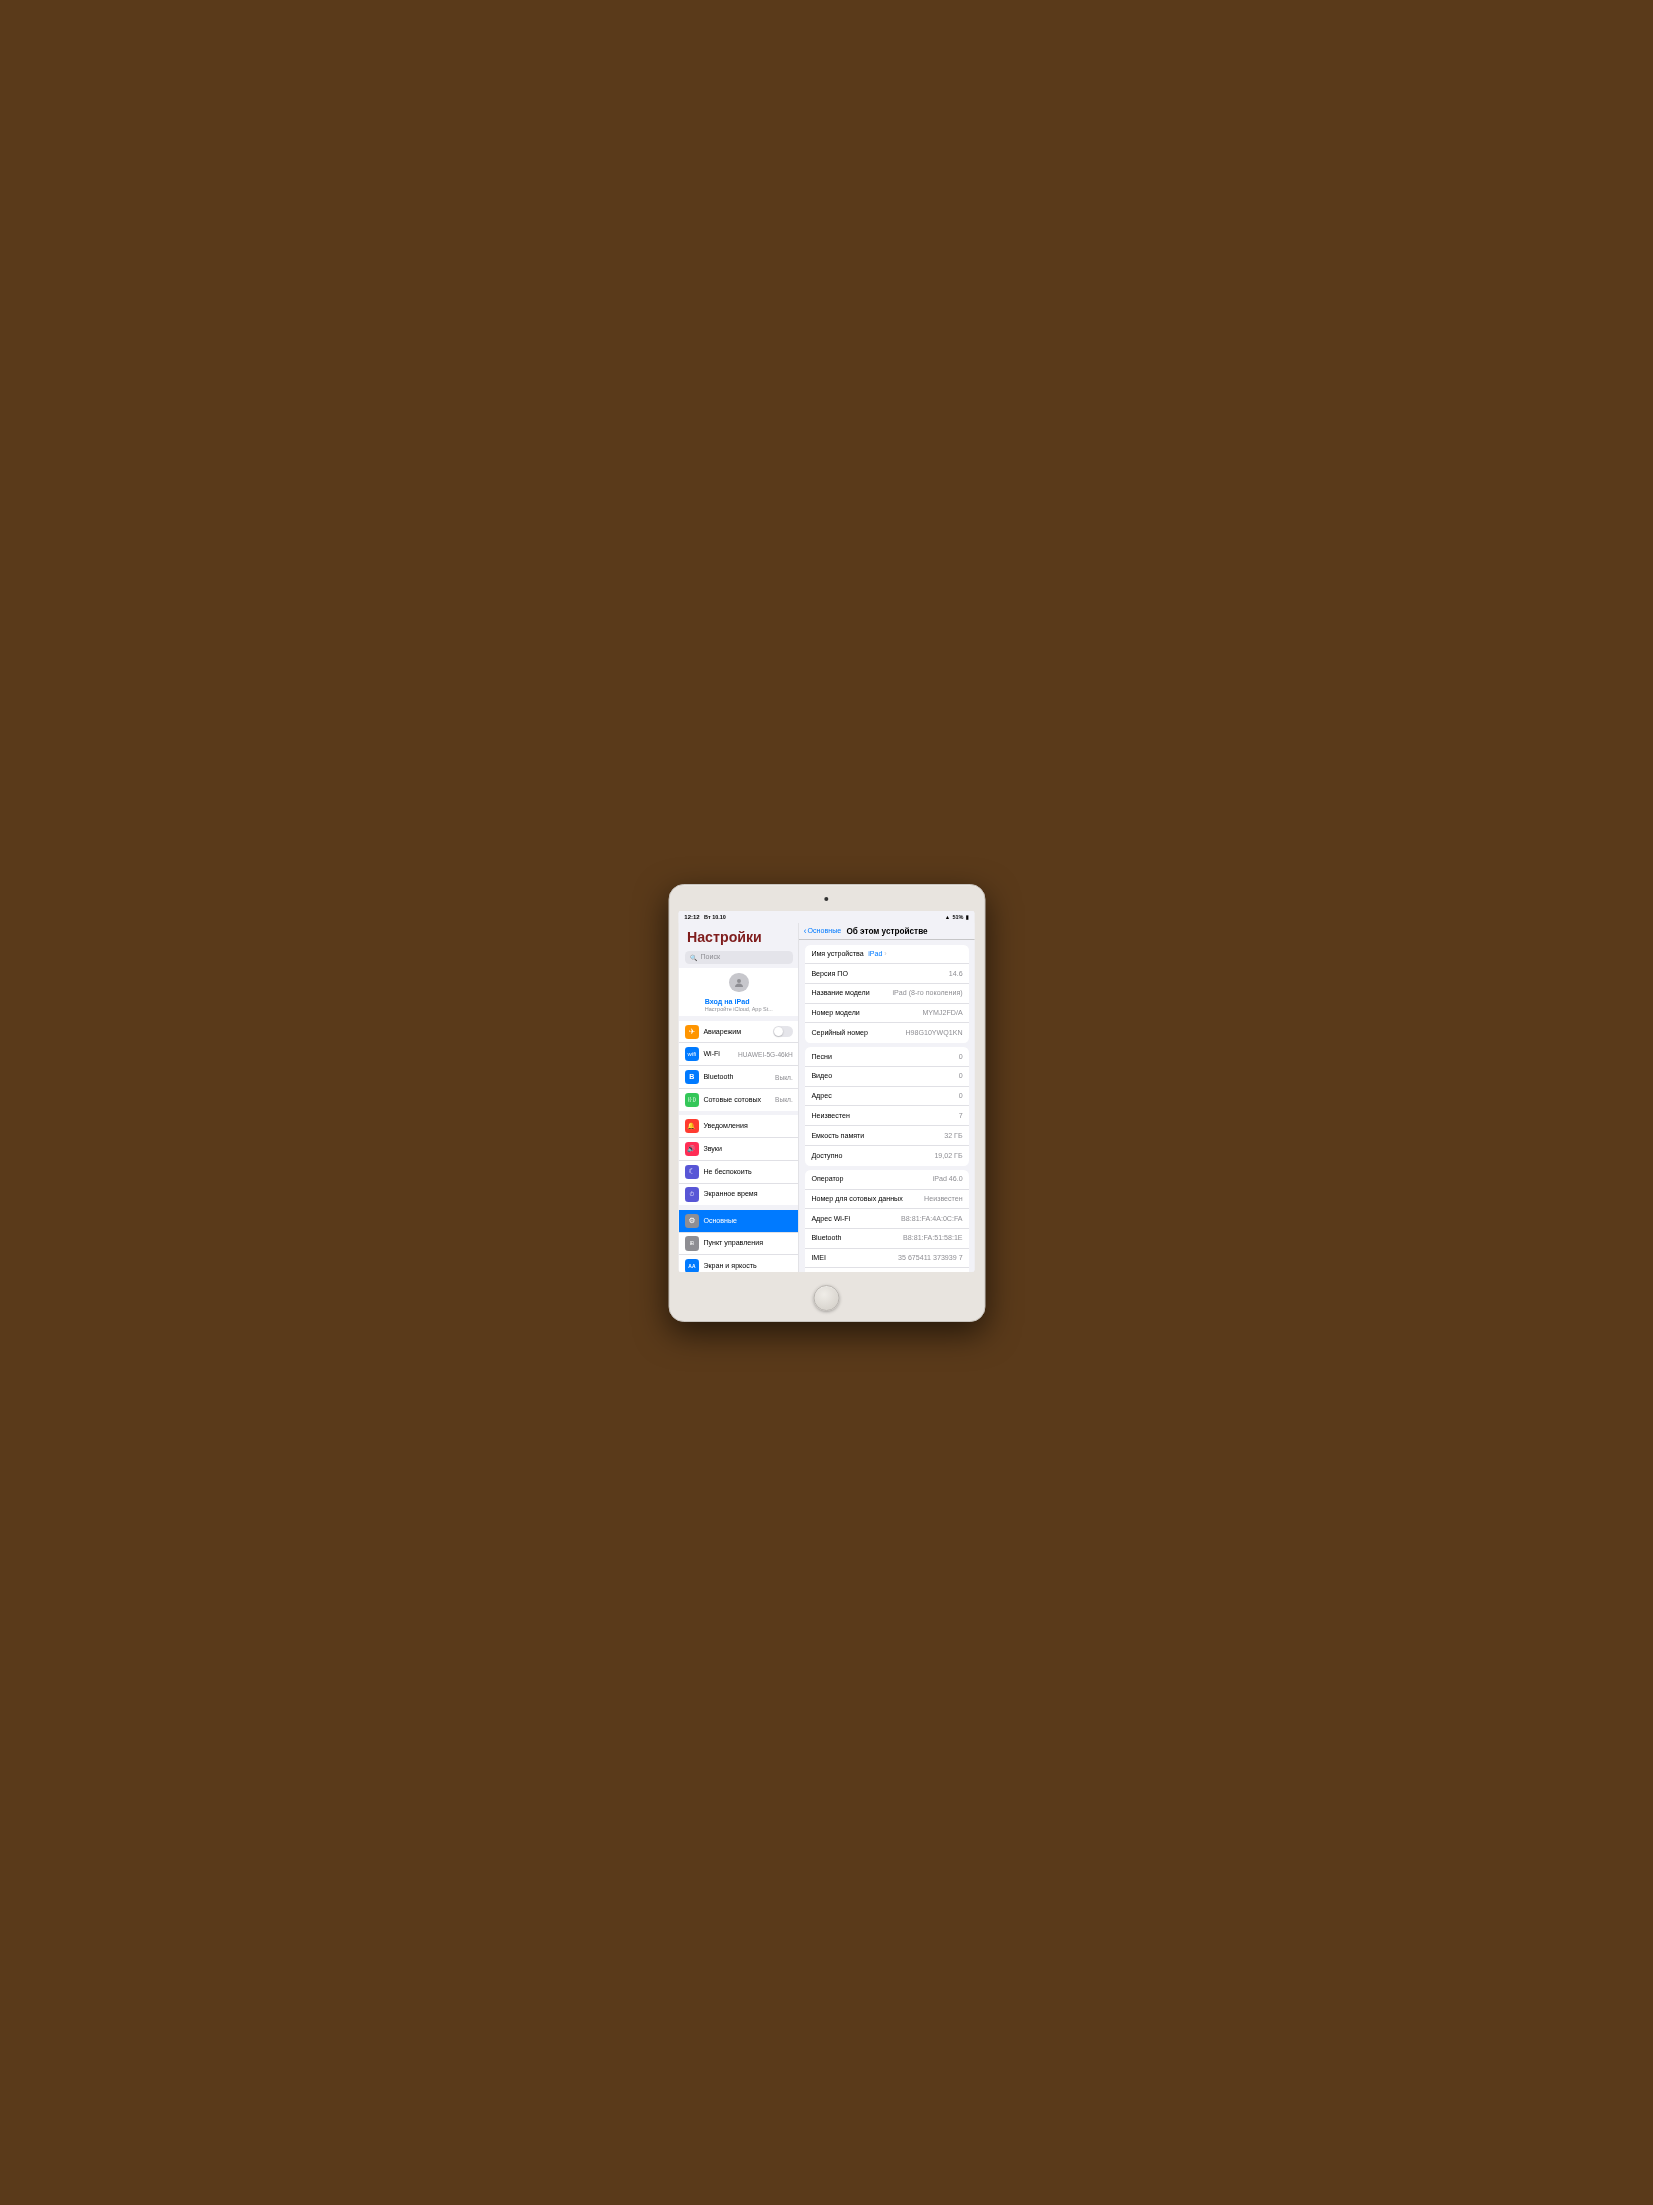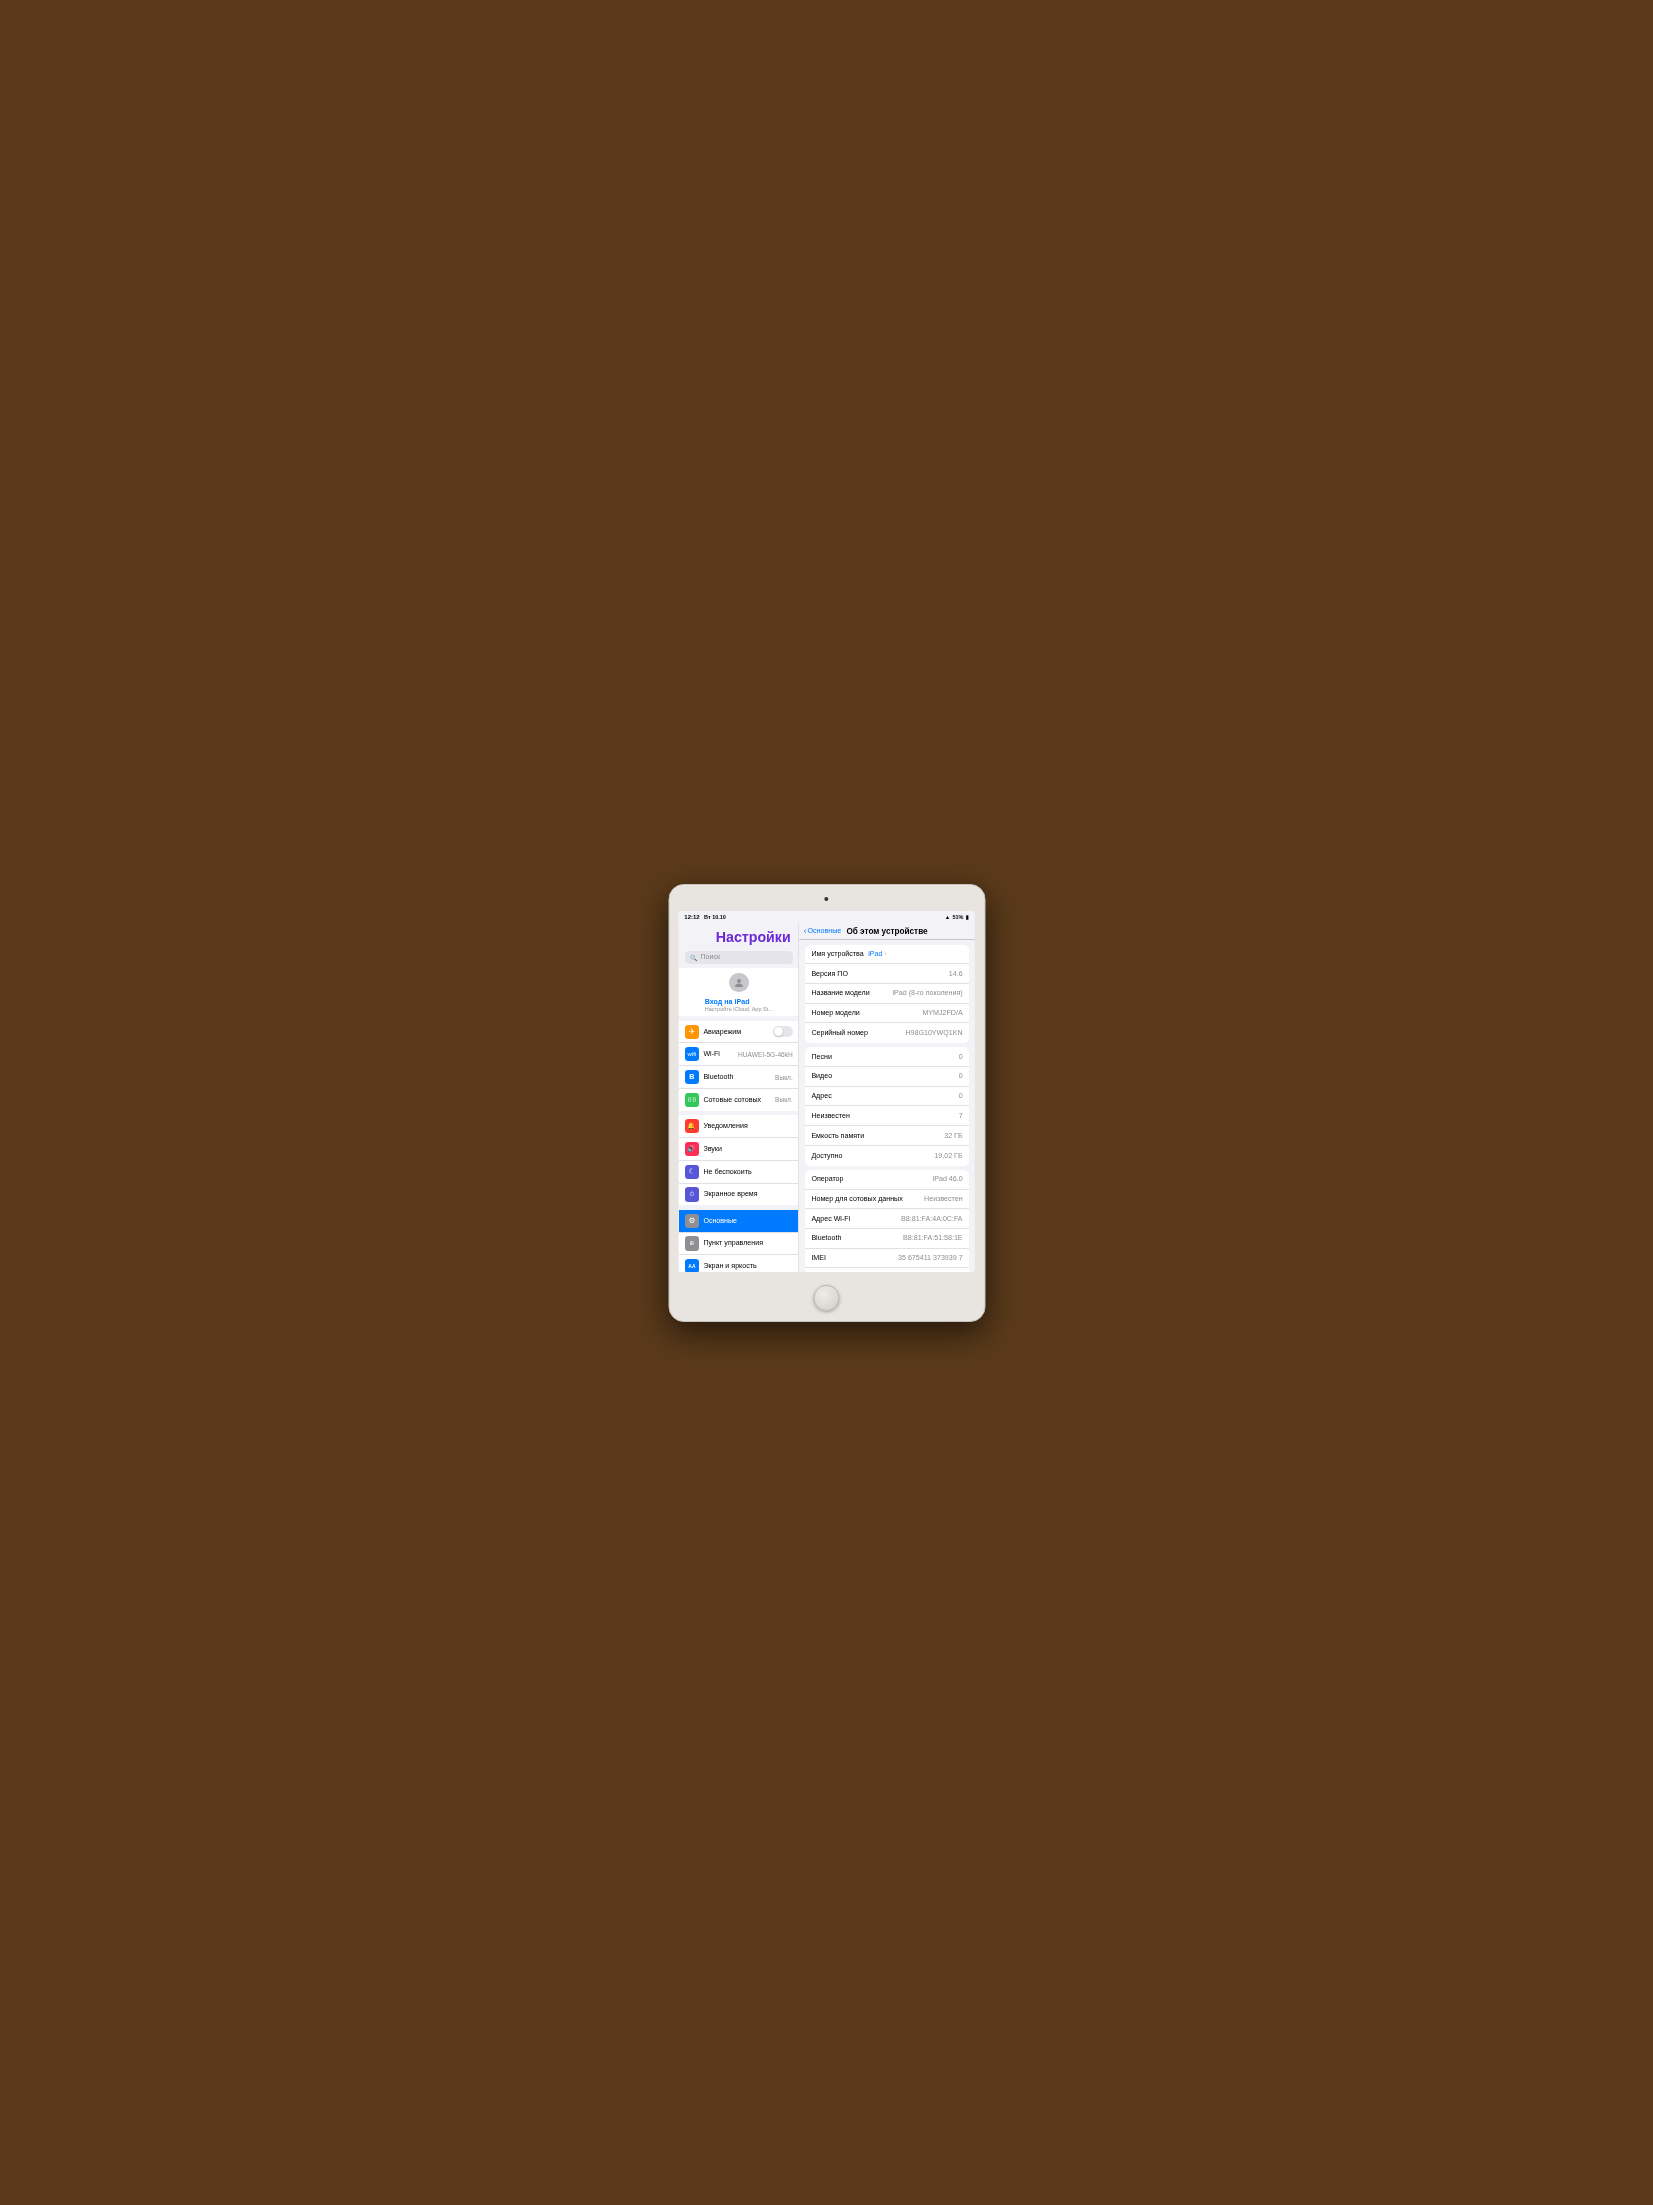--- a/index.html
+++ b/index.html
@@ -116,23 +116,22 @@
       width: 120px;
       background: #f2f2f7;
       border-right: 0.5px solid #d1d1d6;
       overflow-y: auto;
       flex-shrink: 0;
     }
 
     .sidebar-title {
       font-size: 14.2px;
       font-weight: 700;
-      color: #6d28d9;
+      color: #7f1d1d;
       padding: 6.6px 7.7px 3.3px;
-      text-align: right;
     }
 
     .search-bar {
       margin: 2.2px 5.5px 4.4px;
       background: #e4e4ea;
       border-radius: 4.4px;
       padding: 2.7px 5.5px;
       display: flex;
       align-items: center;
       gap: 2.7px;

